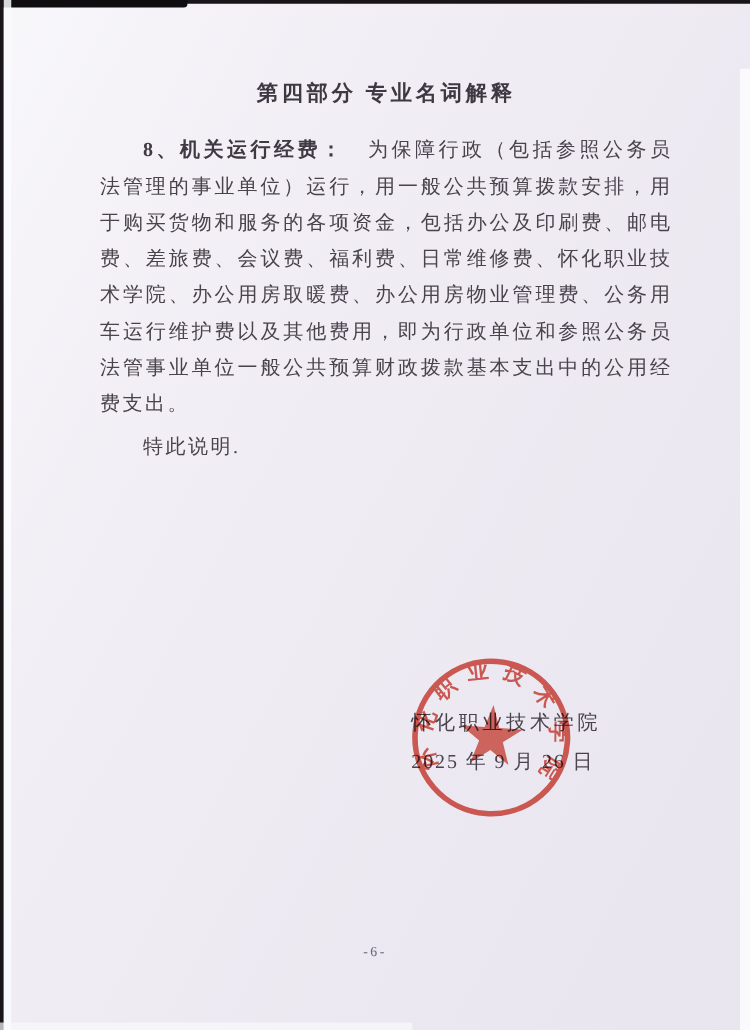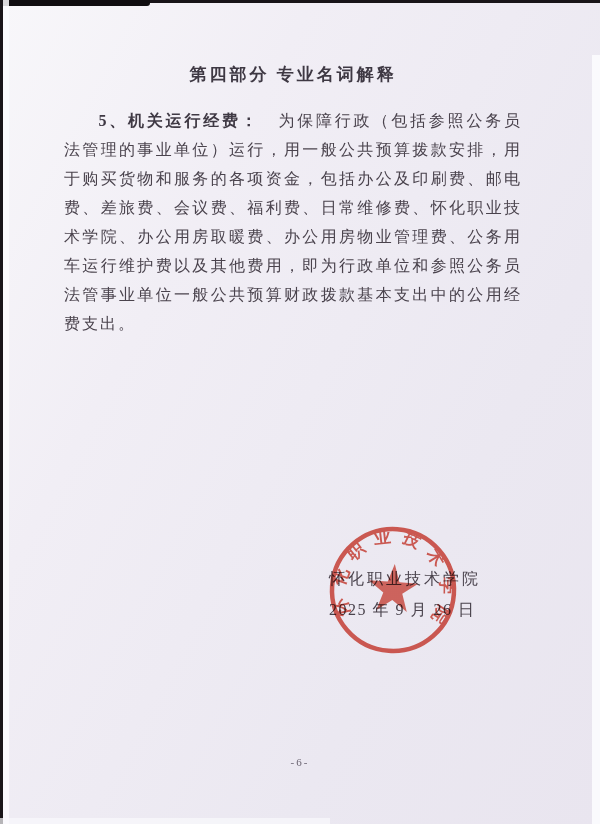--- a/index.html
+++ b/index.html
@@ -14,21 +14,21 @@
   }
   
   .edge-top{position:absolute;top:0;left:0;width:100%;height:3px;background:#181418;}
   .edge-top-left{position:absolute;top:0;left:0;width:150px;height:6px;background:#100d10;border-radius:0 0 3px 0;}
   .edge-left{position:absolute;top:0;left:0;width:3px;height:100%;background:#1a161a;}
   .edge-left-highlight{position:absolute;top:0;left:3px;width:6px;height:100%;background:rgba(252,252,254,0.85);}
   .edge-right{position:absolute;top:55px;right:0;width:8px;height:769px;background:rgba(252,252,254,0.9);}
   .edge-bottom{position:absolute;bottom:0;left:0;width:55%;height:6px;background:rgba(250,250,252,0.7);}
 
   .content{
-    position:absolute;left:64px;top:62px;width:458px;
+    position:absolute;left:80px;top:62px;width:458px;
     font-size:16px;line-height:29px;letter-spacing:2px;
     text-align:justify;
   }
   .doc-title{
     font-size:17px;font-weight:bold;color:#3e3843;
     text-align:center;letter-spacing:3px;
     margin:0 0 19px 0;line-height:25px;
   }
   .para{margin:0;text-indent:2.15em;}
   .para + .para{margin-top:9px;}
@@ -61,23 +61,24 @@
   <div class="edge-top"></div>
   <div class="edge-top-left"></div>
   <div class="edge-left"></div>
   <div class="edge-left-highlight"></div>
   <div class="edge-right"></div>
   <div class="edge-bottom"></div>
 
   <div class="content">
     <h1 class="doc-title">第四部分 专业名词解释</h1>
 
-    <p class="para"><b>5、机关运行经费：</b><span>　为保障行政（包括参照公务员法管理的事业单位）运行，用一般公共预算拨款安排，用于购买货物和服务的各项资金，包括办公及印刷费、邮电费、差旅费、会议费、福利费、日常维修费、怀化职业技术学院、办公用房取暖费、办公用房物业管理费、公务用车运行维护费以及其他费用，即为行政单位和参照公务员法管事业单位一般公共预算财政拨款基本支出中的公用经费支出。</span></p>
+    <p class="para"><b>8、机关运行经费：</b><span>　为保障行政（包括参照公务员法管理的事业单位）运行，用一般公共预算拨款安排，用于购买货物和服务的各项资金，包括办公及印刷费、邮电费、差旅费、会议费、福利费、日常维修费、怀化职业技术学院、办公用房取暖费、办公用房物业管理费、公务用车运行维护费以及其他费用，即为行政单位和参照公务员法管事业单位一般公共预算财政拨款基本支出中的公用经费支出。</span></p>
 
 
+    <p class="closing">特此说明.</p>
   </div>
 
   <div class="signature">
     <div class="sig-org">怀化职业技术学院</div>
     <div class="sig-date">2025 年 9 月 26 日</div>
   </div>
 
   <div class="seal">
     <svg viewBox="-71 -71 142 142" xmlns="http://www.w3.org/2000/svg">
       <circle class="seal-ring" cx="0" cy="0" r="61" stroke="#d64a3d"></circle>

